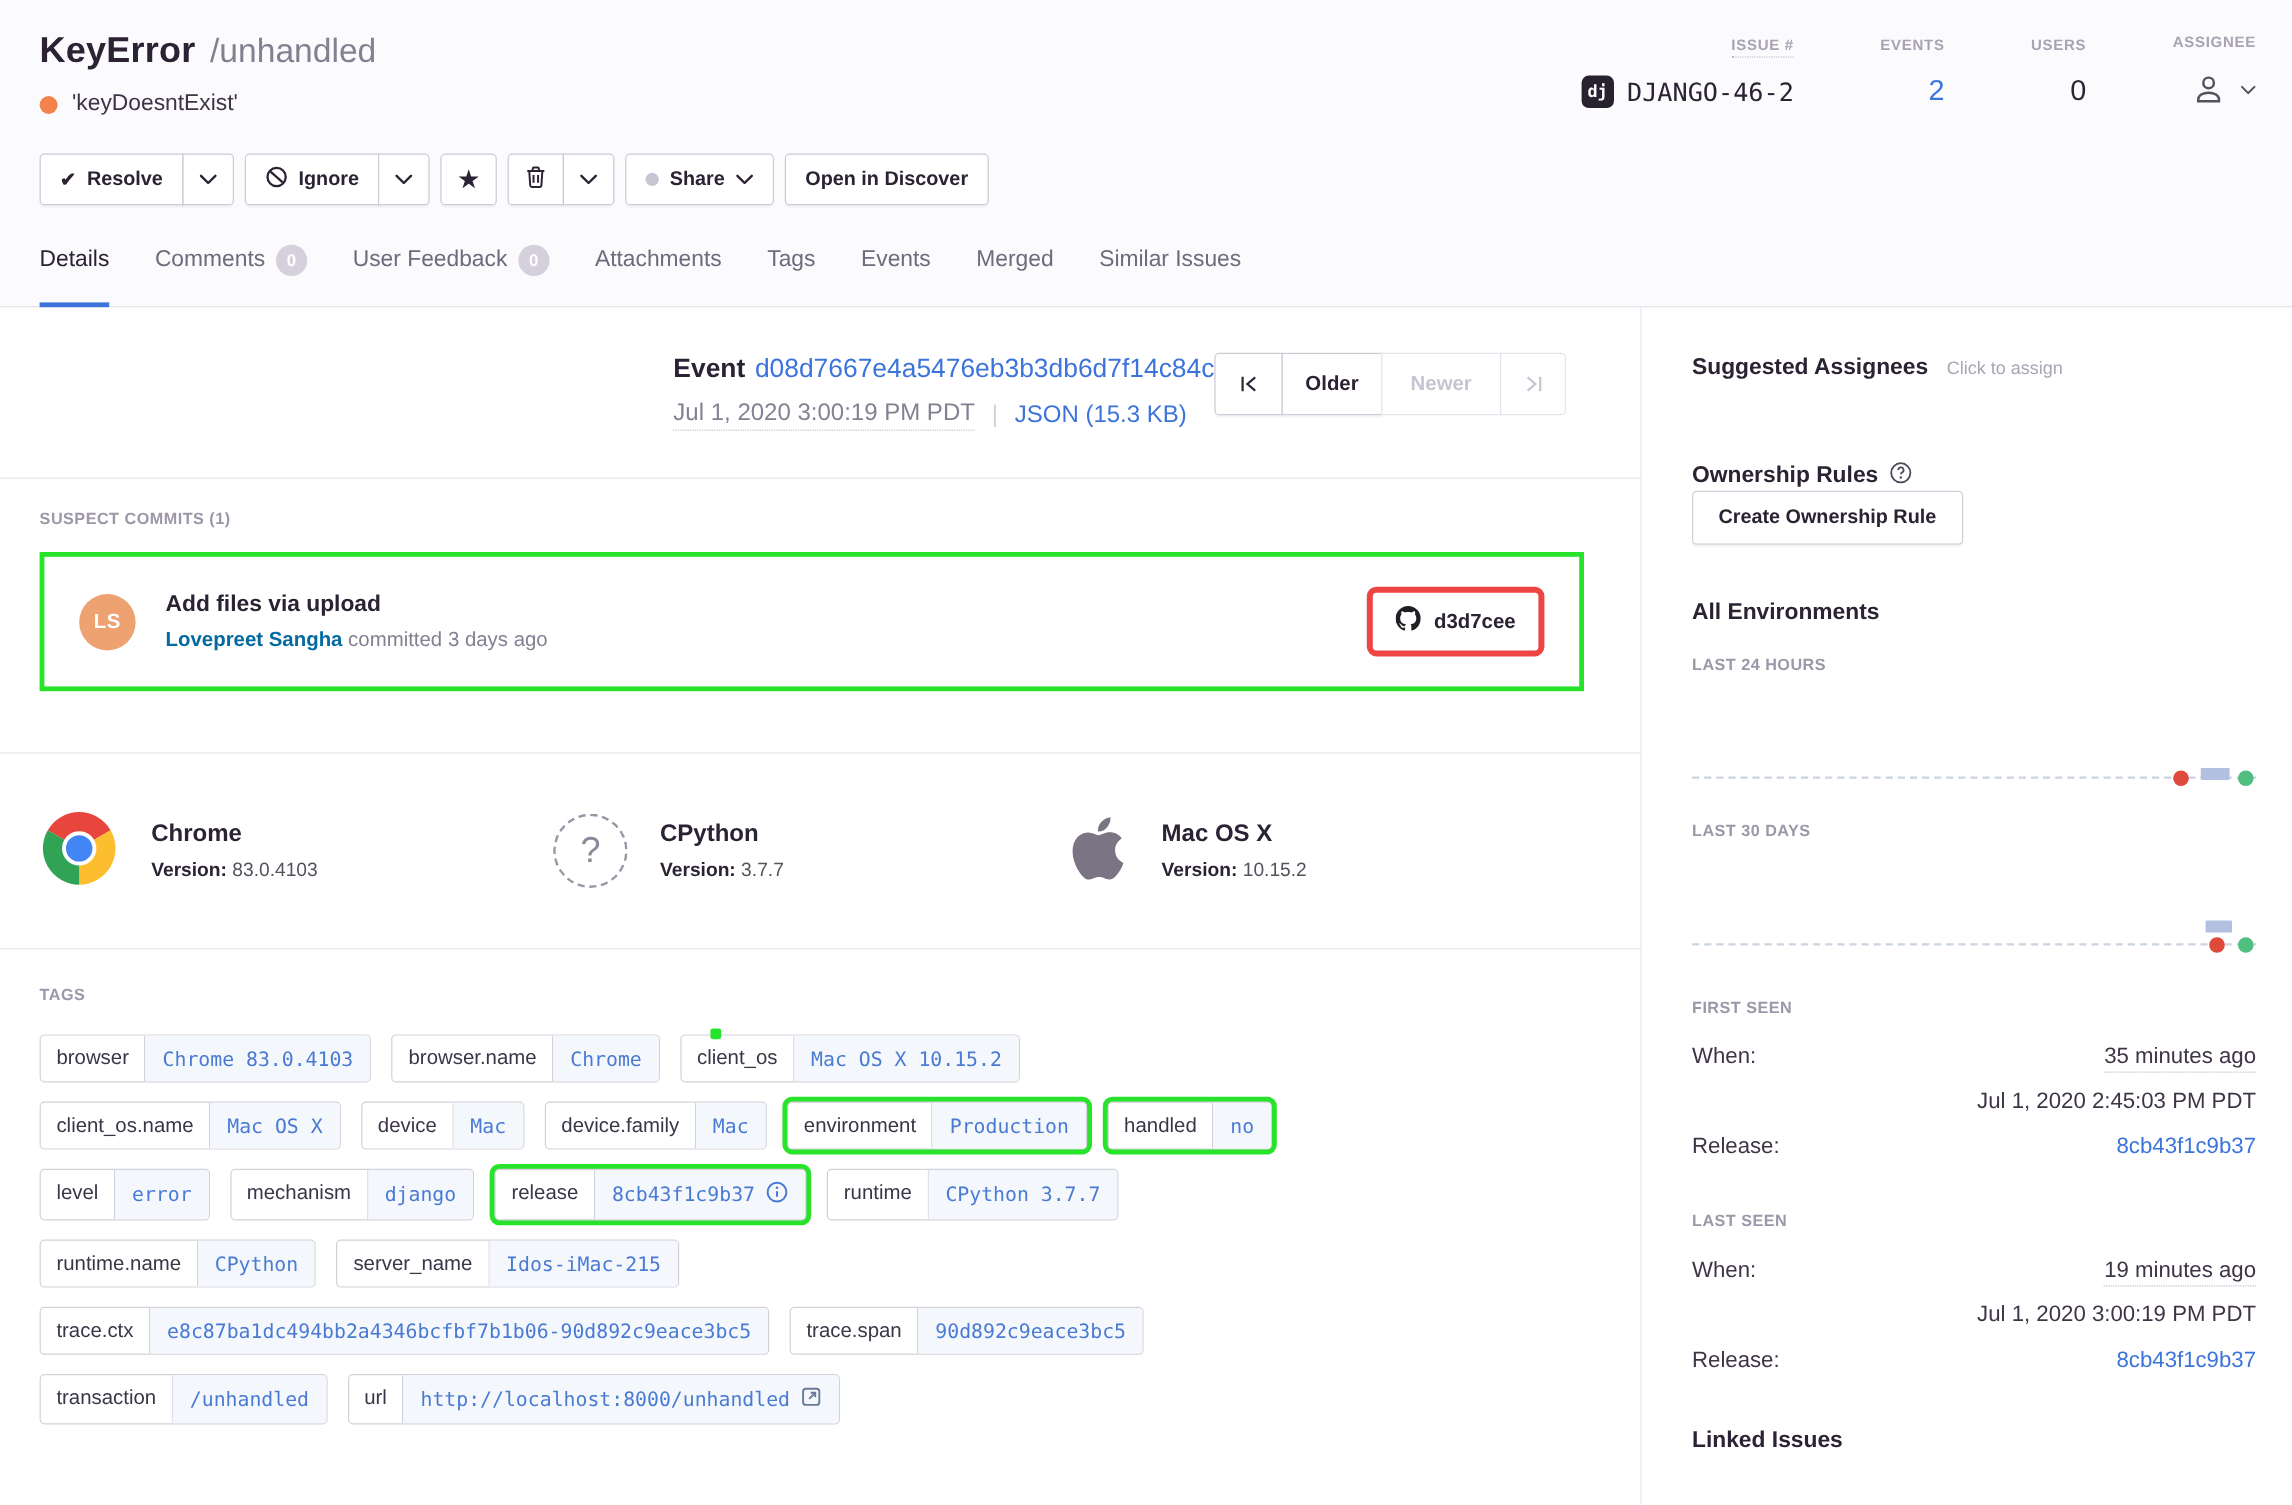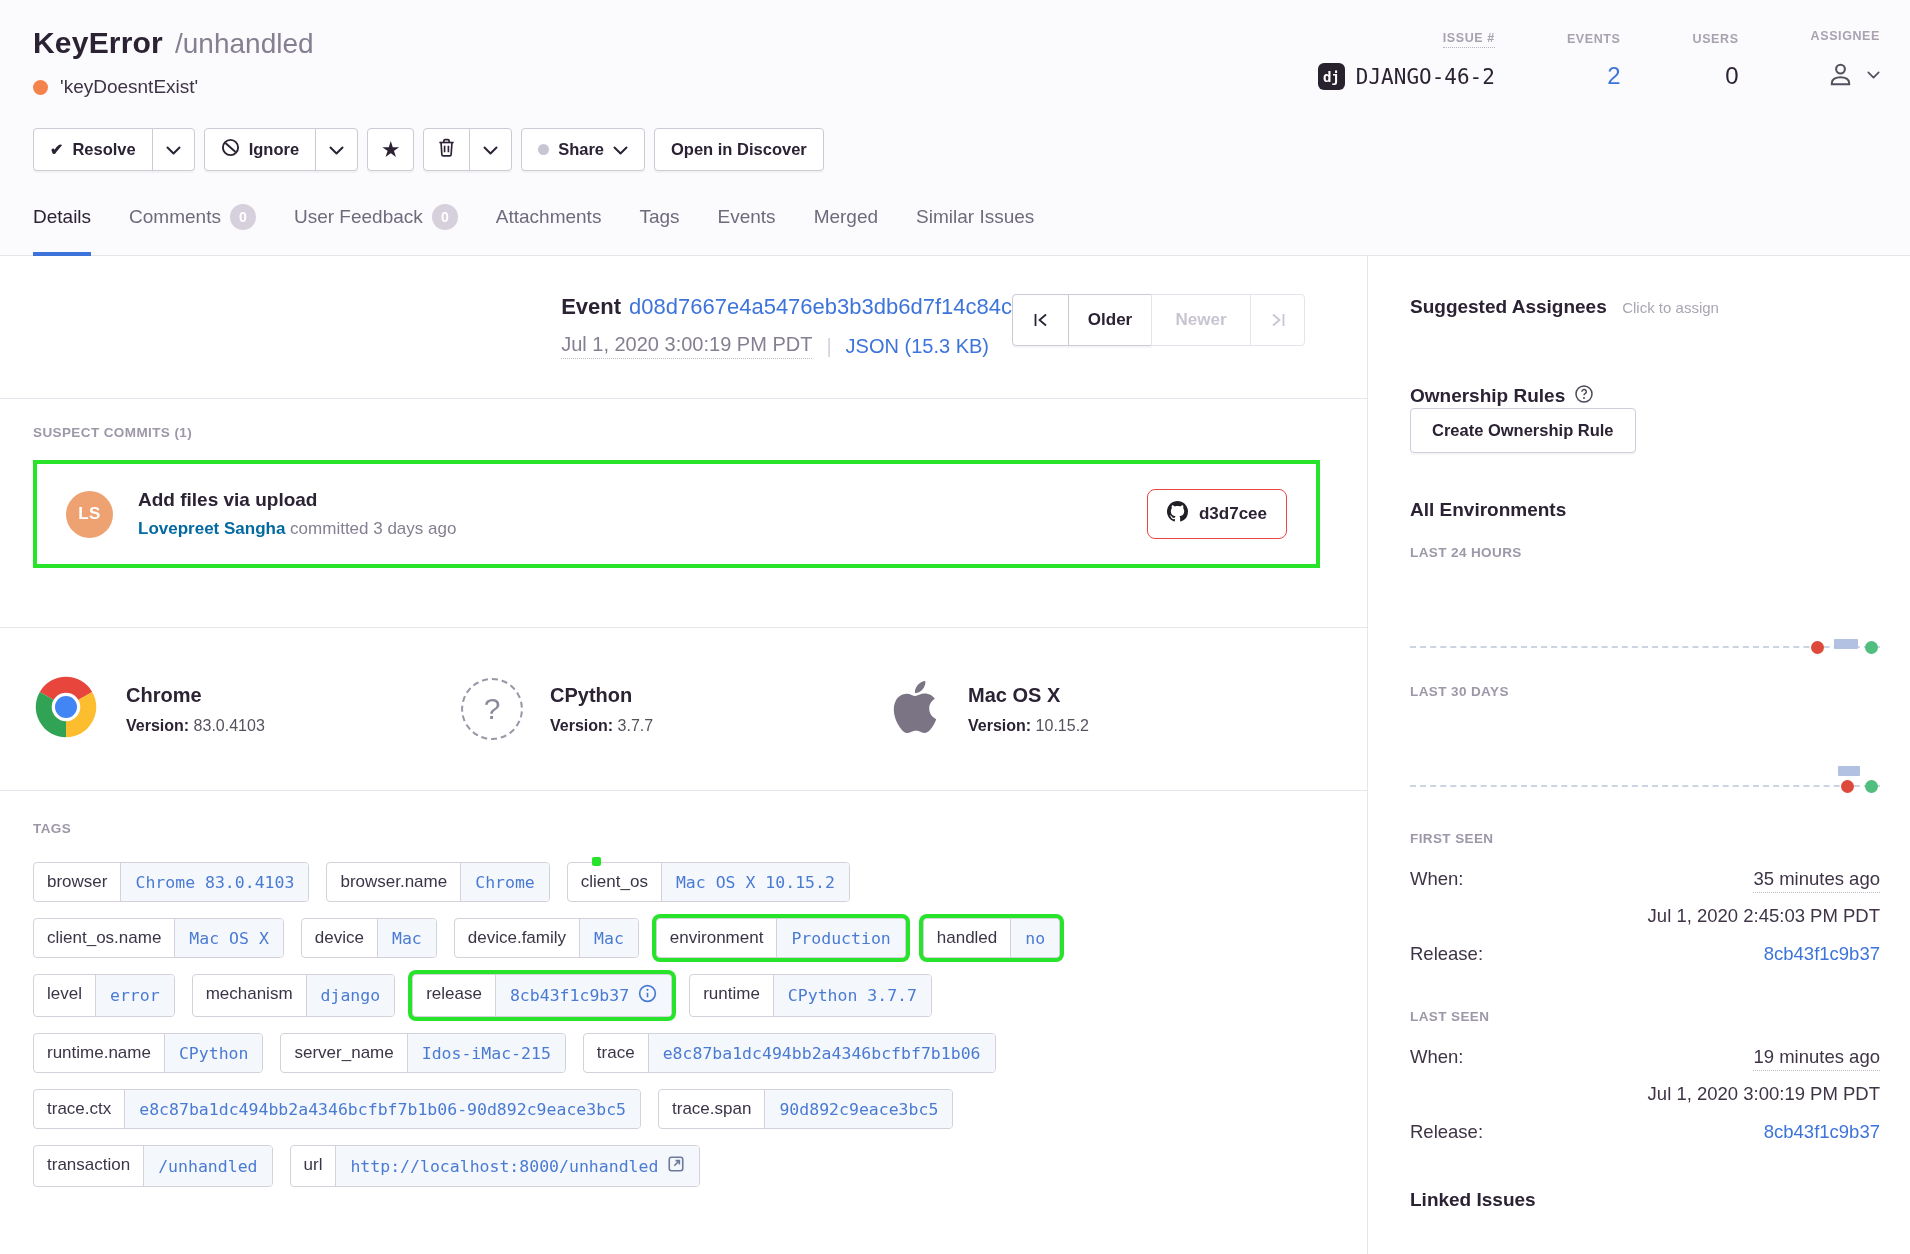--- a/index.html
+++ b/index.html
@@ -100,21 +100,21 @@
   .commit-box { margin-top:20px; padding:25px 29px; display:flex; align-items:center; background:#fff; }
   .commit-avatar {
     width:47px; height:47px; border-radius:50%; background:#efa271; color:#fff;
     font-size:17px; font-weight:bold; display:flex; align-items:center; justify-content:center; letter-spacing:.5px;
   }
   .commit-text { margin-left:25px; }
   .commit-title { font-size:19px; font-weight:bold; color:#2b2233; }
   .commit-meta { margin-top:8px; font-size:17px; color:#857f91; }
   .commit-author { font-weight:bold; color:#0369a1; }
   .commit-sha-btn {
-    margin-left:auto; background:#fff; border:1px solid #ef4444; border-radius:8px;
+    margin-left:auto; background:#fff; border:5px solid #ef4444; border-radius:8px;
     padding:11px 19px; font-size:17px; font-weight:bold; color:#2b2233;
     display:inline-flex; align-items:center; gap:11px; cursor:pointer; font-family:inherit;
   }
 
   
   .contexts-section { height:163px; border-bottom:1px solid #e7e4eb; padding:0 33px; display:flex; align-items:center; }
   .context { width:428px; display:flex; align-items:center; gap:27px; }
   .context:last-child { flex:1; }
   .ctx-name { font-size:20px; font-weight:bold; color:#2b2233; }
   .ctx-version { margin-top:10px; font-size:16px; color:#57515e; }
@@ -477,26 +477,20 @@
               <span class="pill-val">
                 <span>CPython</span>
               </span>
             </div>
             <div class="pill">
               <span class="pill-key">server_name</span>
               <span class="pill-val">
                 <span>Idos-iMac-215</span>
               </span>
             </div>
-            <div class="pill">
-              <span class="pill-key">trace</span>
-              <span class="pill-val">
-                <span>e8c87ba1dc494bb2a4346bcfbf7b1b06</span>
-              </span>
-            </div>
           </div>
           <div class="tag-row">
             <div class="pill">
               <span class="pill-key">trace.ctx</span>
               <span class="pill-val">
                 <span>e8c87ba1dc494bb2a4346bcfbf7b1b06-90d892c9eace3bc5</span>
               </span>
             </div>
             <div class="pill">
               <span class="pill-key">trace.span</span>

